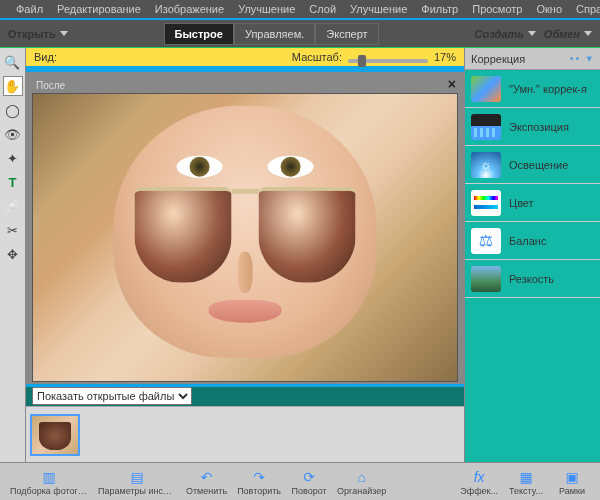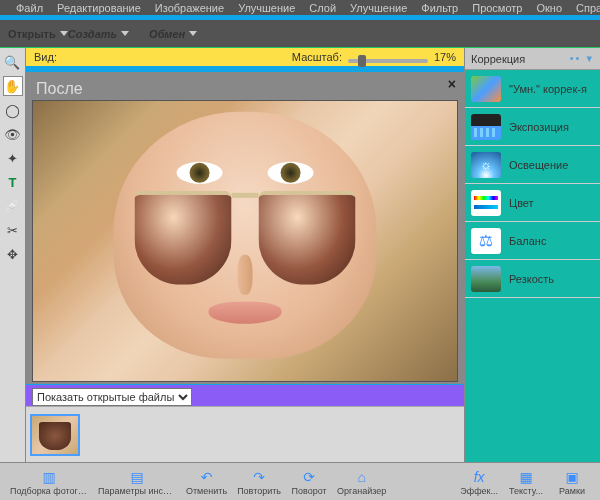--- a/index.html
+++ b/index.html
@@ -1,52 +1,52 @@
 <!DOCTYPE html>
 <html><head>
 <meta charset="utf-8">
 <style>
 *{box-sizing:border-box;margin:0;padding:0;font-family:Tahoma,Arial,sans-serif;font-size:11px;color:#333;user-select:none}
 body{width:600px;height:500px;background:#535353;overflow:hidden;display:flex;flex-direction:column}
-.menubar{height:20px;background:#535353;display:flex;align-items:center;padding:0 4px;gap:2px;border-bottom:5px solid #0ea5e9}
+.menubar{height:20px;background:#535353;display:flex;align-items:center;padding:0 4px;gap:2px;border-bottom:2px solid #0ea5e9}
 .menubar .logo{width:16px;height:16px;background:radial-gradient(circle,#4a9eff,#1a5a9a);border-radius:50%;margin-right:4px}
 .menubar span{color:#ccc;padding:2px 6px;cursor:default}
 .toolbar2{height:28px;background:#535353;display:flex;align-items:center;padding:0 8px;border-bottom:1px solid #22c55e}
 .open-btn{color:#eee;font-weight:bold;font-size:12px;display:flex;align-items:center;gap:4px}
 .tri{width:0;height:0;border-left:4px solid transparent;border-right:4px solid transparent;border-top:5px solid #ccc}
 .modes{margin:0 auto;display:flex;gap:0}
 .modes div{padding:4px 10px;color:#ddd;background:#535353;border:1px solid #666}
 .modes .active{background:#222;color:#fff;font-weight:bold}
-.right-links{display:flex;gap:20px;align-items:flex-end}
+.right-links{display:flex;gap:8px;align-items:flex-end}
 .right-links span{color:#eee;font-weight:bold;font-size:12px;display:flex;align-items:center;gap:4px}
 .main{flex:1;display:flex;min-height:0}
 .lefttools{width:26px;background:#d9d9d9;border-right:1px solid #888;display:flex;flex-direction:column;align-items:center;padding-top:4px;gap:4px}
 .tool{width:20px;height:20px;border:1px solid transparent;display:flex;align-items:center;justify-content:center;font-size:13px;color:#444}
 .tool.sel{background:#fff;border:1px solid #888}
 .center{flex:1;background:#535353;display:flex;flex-direction:column;min-width:0}
 .opts{height:24px;background:#fde047;border-bottom:6px solid #0ea5e9;display:flex;align-items:center;padding:0 8px;gap:24px}
 .opts select{font-size:11px;height:18px;width:120px}
 .opts .zoom{margin-left:auto;display:flex;align-items:flex-end;gap:6px}
 .slider{width:80px;height:4px;background:#aaa;border-radius:2px;position:relative}
 .slider::after{content:"";position:absolute;left:12%;top:-4px;width:8px;height:12px;background:#666;border-radius:2px}
 .canvas-wrap{flex:1;background:#888;position:relative;padding:6px 6px 2px 6px;display:flex;flex-direction:column}
 .close-x{position:absolute;top:4px;right:8px;color:#222;font-weight:bold;font-size:14px}
-.canvas-label{color:#ddd;font-size:16px;padding:2px 4px}
+.canvas-label{color:#ddd;font-size:10px;padding:2px 4px}
 .canvas{flex:1;background:linear-gradient(135deg,#8b6f47 0%,#c9a875 18%,#d4a574 28%,#e8c8a8 40%,#f0d5b8 50%,#e8c8a8 60%,#c9a875 75%,#8b6f47 100%);position:relative;overflow:hidden;border:1px solid #555}
 .face{position:absolute;left:50%;top:48%;transform:translate(-50%,-50%);width:62%;height:88%;background:radial-gradient(ellipse at 50% 38%,#f5d9c3,#e8b997 60%,#c9956f);border-radius:48% 48% 42% 42%}
 .eye{position:absolute;width:46px;height:22px;background:#fff;border-radius:50%;top:20%}
 .eye.l{left:24%}.eye.r{right:24%}
 .iris{position:absolute;width:20px;height:20px;background:radial-gradient(circle,#2a2a1a,#6b5a2a 50%,#8a7a3a);border-radius:50%;top:1px;left:13px}
 .glasses{position:absolute;top:32%;left:8%;right:8%;height:38%}
 .lens{position:absolute;width:44%;height:100%;background:radial-gradient(ellipse at 40% 25%,rgba(255,230,200,.55),rgba(120,50,30,.75) 55%,rgba(60,25,15,.9));border-radius:8% 8% 48% 48%;border-top:4px solid #d4c498}
 .lens.l{left:0}.lens.r{right:0}
 .bridge{position:absolute;top:2px;left:44%;width:12%;height:5px;background:#d4c498}
 .nose{position:absolute;top:58%;left:47%;width:6%;height:16%;background:linear-gradient(90deg,#e8b997,#d4a074);border-radius:40%}
 .lips{position:absolute;top:77%;left:36%;width:28%;height:9%;background:linear-gradient(#e8a090,#d48070);border-radius:40% 40% 50% 50%}
-.filebar{height:22px;background:#8b5cf6;border-top:1px solid #0ea5e9;display:flex;align-items:flex-end;padding:0 6px}
+.filebar{height:22px;background:#0f766e;border-top:3px solid #0ea5e9;display:flex;align-items:flex-start;padding:0 6px}
 .filebar select{font-size:11px;height:18px;width:160px}
 .thumbs{height:56px;background:#d9d9d9;border-top:1px solid #aaa;display:flex;align-items:center;padding:4px;gap:6px}
 .thumb{width:50px;height:42px;background:linear-gradient(135deg,#c9a875,#e8c8a8,#c9a875);border:2px solid #4a9eff;position:relative}
 .thumb::after{content:"";position:absolute;inset:18% 15% 10% 15%;background:radial-gradient(ellipse,rgba(100,40,20,.7),rgba(60,25,15,.9));border-radius:10% 10% 45% 45%}
 .rpanel{width:136px;background:#14b8a6;border-left:1px solid #888;display:flex;flex-direction:column}
 .rhdr{height:22px;background:#c8c8c8;border-bottom:1px solid #999;display:flex;align-items:center;padding:0 6px;justify-content:space-between}
 .rhdr .dots{color:#5a9ed8;letter-spacing:2px}
 .ritem{height:38px;display:flex;align-items:center;padding:0 6px;gap:8px;border-bottom:1px solid #ccc}
 .ricon{width:30px;height:26px;border-radius:3px;flex-shrink:0}
 .ic-smart{background:linear-gradient(135deg,#7ac943,#4a9eff 50%,#ff8c42)}
@@ -80,20 +80,25 @@
   <span>Окно</span>
   <span>Справка</span>
 
 </div>
 
 <div class="toolbar2">
   <div class="open-btn">
       <span>Открыть</span>
       <div class="tri"></div>
     </div>
+  <div class="modes">
+    <div class="active">Быстрое</div>
+    <div>Управляем.</div>
+    <div>Эксперт</div>
+  </div>
   <div class="right-links">
     <span>
         <i>Создать</i>
         <div class="tri"></div>
       </span>
     <span>
         <i>Обмен</i>
         <div class="tri"></div>
       </span>
   </div>

